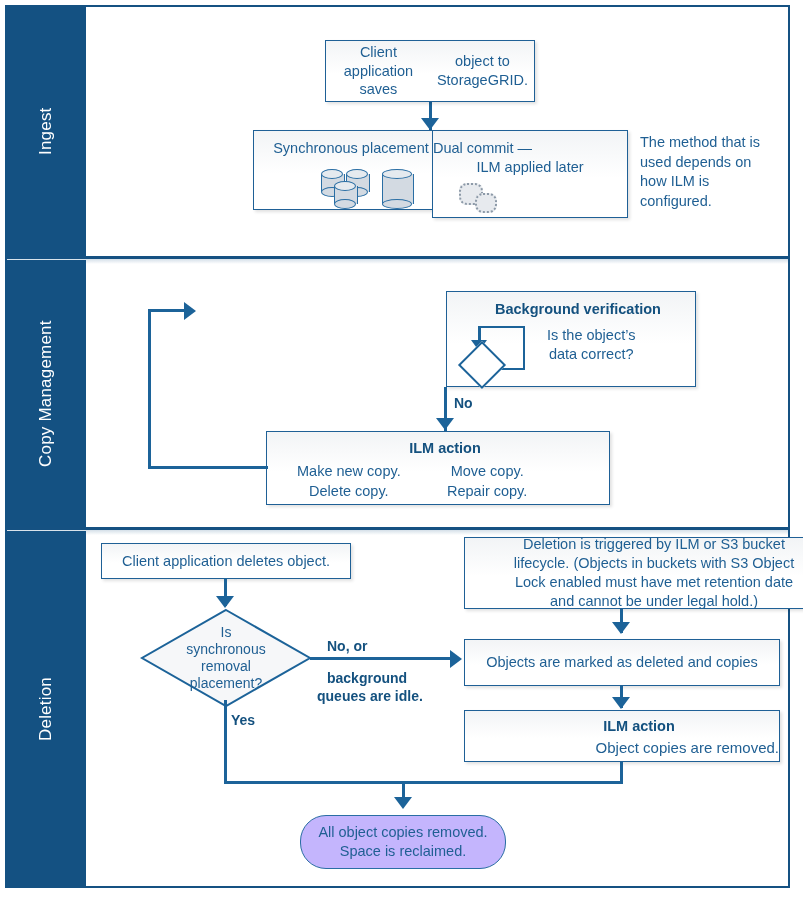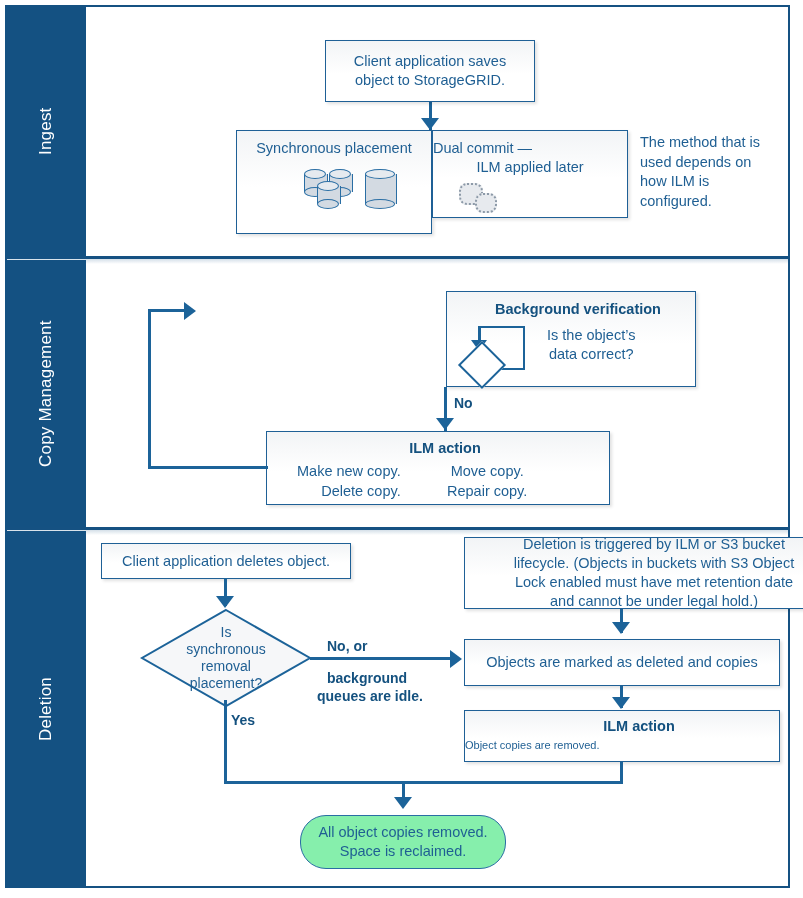--- a/index.html
+++ b/index.html
@@ -29,21 +29,21 @@
   .box{position:absolute;box-sizing:border-box;border:1.5px solid #1f6096;
        background:linear-gradient(to bottom,#f2f4f6 0%,#ffffff 55%,#ffffff 100%);
        color:#1f5f93;font-size:14.5px;line-height:1.28;
        display:flex;align-items:center;justify-content:center;text-align:center;
        box-shadow:2px 2px 3px rgba(0,0,0,.12);}
   .box.plain{box-shadow:none;}
   .hdr{font-weight:bold;color:#14517f;font-size:14.5px;}
 
   
   .pill{position:absolute;box-sizing:border-box;border:1.5px solid #2a6ea4;
-        background:#86efac;border-radius:26px;color:#1f5f93;font-size:14.5px;
+        background:#c4b5fd;border-radius:26px;color:#1f5f93;font-size:14.5px;
         line-height:1.3;display:flex;align-items:center;justify-content:center;
         text-align:center;}
 
   
   .diamond{position:absolute;}
   .diamond .lbl{position:absolute;left:0;top:0;width:100%;height:100%;
       display:flex;align-items:center;justify-content:center;text-align:center;
       color:#1f5f93;font-size:14px;line-height:1.22;}
 
   
@@ -94,26 +94,26 @@
   <div class="lane-div" style="top:256px;">
       <div class="sh"></div>
     </div>
   <div class="lane-div" style="top:527px;">
       <div class="sh"></div>
     </div>
 
   <div class="ln" style="left:429px;top:102px;width:3px;height:28px;"></div>
   <div class="ah-down" style="left:421px;top:118px;"></div>
 
-  <div class="box" style="left:325px;top:40px;width:210px;height:62px;flex-direction:column;">
+  <div class="box" style="left:325px;top:40px;width:210px;height:62px;flex-direction:row;">
     <span>Client application saves</span>
     <span>object to StorageGRID.</span>
   </div>
 
-  <div class="box plain" style="left:236px;top:130px;width:196px;height:104px;display:block;box-shadow:2px 2px 3px rgba(0,0,0,.12);">
+  <div class="box plain" style="left:253px;top:130px;width:196px;height:80px;display:block;box-shadow:2px 2px 3px rgba(0,0,0,.12);">
     <div style="text-align:center;padding-top:8px;">Synchronous placement</div>
 
     <div class="cyl" style="left:67px;top:38px;width:22px;height:28px;">
       <div class="body"></div>
         <div class="bot"></div>
         <div class="top"></div>
     </div>
     <div class="cyl" style="left:92px;top:38px;width:22px;height:28px;">
       <div class="body"></div>
         <div class="bot"></div>
@@ -154,21 +154,21 @@
       <div>data correct?</div>
     </div>
   </div>
 
   <div class="ln" style="left:444px;top:387px;width:3px;height:44px;"></div>
   <div class="ah-down" style="left:436px;top:418px;"></div>
   <div class="elabel" style="left:454px;top:395px;">No</div>
 
   <div class="box plain" style="left:266px;top:431px;width:344px;height:74px;display:block;box-shadow:2px 2px 3px rgba(0,0,0,.12);">
     <div class="hdr" style="padding:7px 0 0 14px;">ILM action</div>
-    <div style="position:absolute;left:30px;top:30px;color:#1f5f93;font-size:14.5px;line-height:1.35;text-align:right;">
+    <div style="position:absolute;left:30px;top:30px;color:#1f5f93;font-size:14.5px;line-height:1.35;">
       <div>Make new copy.</div>
       <div>Delete copy.</div>
     </div>
     <div style="position:absolute;left:180px;top:30px;color:#1f5f93;font-size:14.5px;line-height:1.35;">
       <div>Move copy.</div>
       <div>Repair copy.</div>
     </div>
   </div>
 
   <div class="ln" style="left:148px;top:309px;width:3px;height:160px;"></div>
@@ -217,21 +217,21 @@
 
   <div class="box" style="left:464px;top:639px;width:316px;height:47px;flex-direction:column;line-height:1.3;">
     <span>Objects are marked as deleted and copies</span>
   </div>
 
   <div class="ln" style="left:620px;top:686px;width:3px;height:22px;"></div>
   <div class="ah-down" style="left:612px;top:697px;"></div>
 
   <div class="box plain" style="left:464px;top:710px;width:316px;height:52px;display:block;box-shadow:2px 2px 3px rgba(0,0,0,.12);">
     <div class="hdr" style="padding:6px 0 0 34px;">ILM action</div>
-    <div style="text-align:left;padding-top:2px;color:#1f5f93;font-size:11px;">Object copies are removed.</div>
+    <div style="text-align:right;padding-top:2px;color:#1f5f93;font-size:15px;">Object copies are removed.</div>
   </div>
 
   <div class="ln" style="left:620px;top:762px;width:3px;height:22px;"></div>
   <div class="ln" style="left:402px;top:781px;width:221px;height:3px;"></div>
   <div class="ln" style="left:402px;top:781px;width:3px;height:24px;"></div>
   <div class="ah-down" style="left:394px;top:797px;"></div>
 
   <div class="pill" style="left:300px;top:815px;width:206px;height:54px;flex-direction:column;">
     <span>All object copies removed.</span>
     <span>Space is reclaimed.</span>

